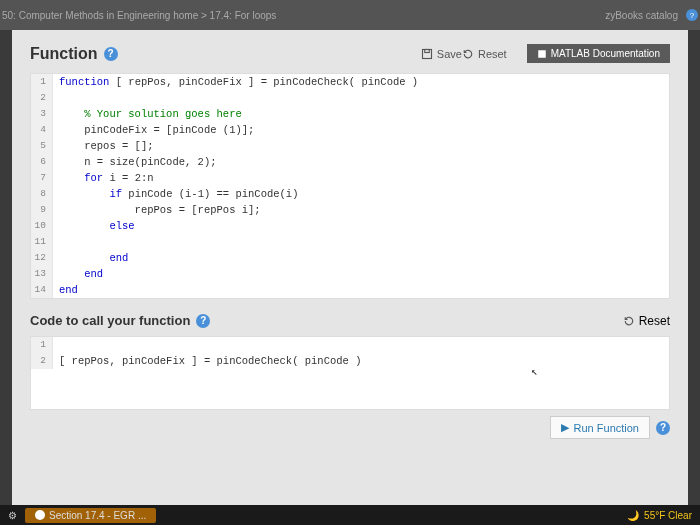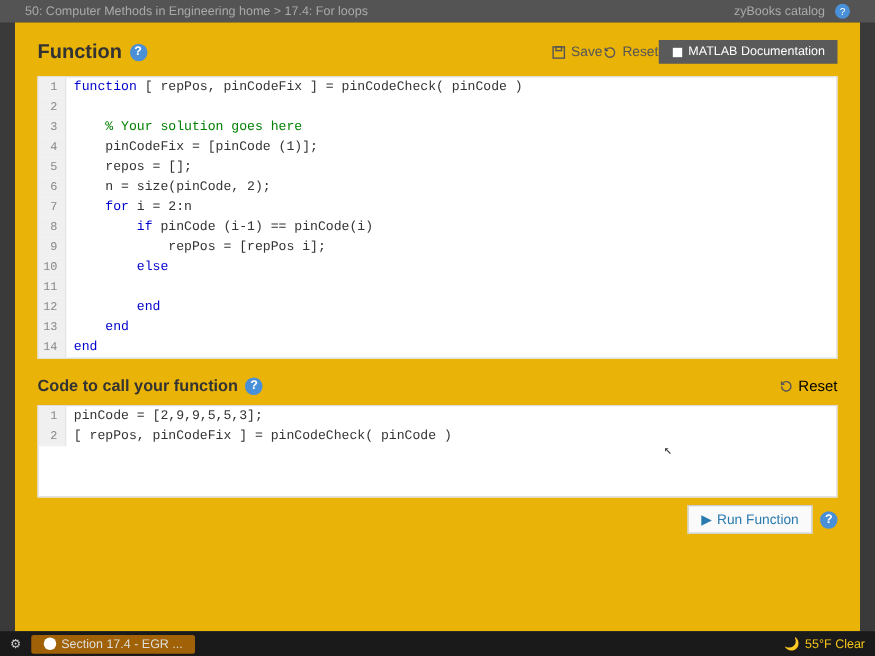--- a/index.html
+++ b/index.html
@@ -6,32 +6,32 @@
   body {
     font-family: -apple-system, BlinkMacSystemFont, "Segoe UI", Arial, sans-serif;
     background: #3a3a3a;
     width: 700px;
     height: 525px;
     overflow: hidden;
     font-size: 12px;
   }
   .browser-top {
     background: #545454;
-    height: 18px;
-    display: flex;
-    align-items: center;
-    padding: 0 20px;
+    height: 30px;
+    display: flex;
+    align-items: center;
+    padding: 0 2px;
     color: #aaa;
     font-size: 10px;
     justify-content: space-between;
   }
   .browser-top .left { white-space: nowrap; }
   .browser-top .right { display: flex; gap: 8px; align-items: center; }
   .page {
-    background: #eab308;
+    background: #e5e5e5;
     margin: 0 12px;
     height: 487px;
     padding: 14px 18px;
     overflow: hidden;
   }
   .section-header {
     display: flex;
     justify-content: space-between;
     align-items: center;
     margin-bottom: 10px;
@@ -60,20 +60,21 @@
   .action-btn { display: flex; align-items: center; gap: 4px; cursor: pointer; }
   .action-btn svg { width: 12px; height: 12px; }
   .doc-link {
     background: #5a5a5a;
     color: #fff;
     padding: 4px 10px;
     font-size: 10px;
     display: flex;
     align-items: center;
     gap: 4px;
+    margin-left: 20px;
   }
   .code-box {
     background: #fff;
     border: 1px solid #ddd;
     font-family: "Courier New", monospace;
     font-size: 10.5px;
     color: #333;
   }
   .code-line {
     display: flex;
@@ -268,21 +269,20 @@
           <path d="M3 8a5 5 0 1 0 1.5-3.5L3 6"></path>
           <path d="M3 3v3h3"></path>
         </svg>
       <span>Reset</span>
     </div>
   </div>
 
   <div class="code-box" style="padding-bottom:40px; position:relative;">
     <div class="code-line">
         <div class="gutter">1</div>
-        <div class="code-text">pinCode = [2,9,9,5,5,3];</div>
       </div>
     <div class="code-line">
         <div class="gutter">2</div>
         <div class="code-text">[ repPos, pinCodeFix ] = pinCodeCheck( pinCode )</div>
       </div>
     <span class="cursor-arrow" style="left:500px; top:28px;">↖</span>
   </div>
 
   <div class="run-row">
     <div class="run-btn">

